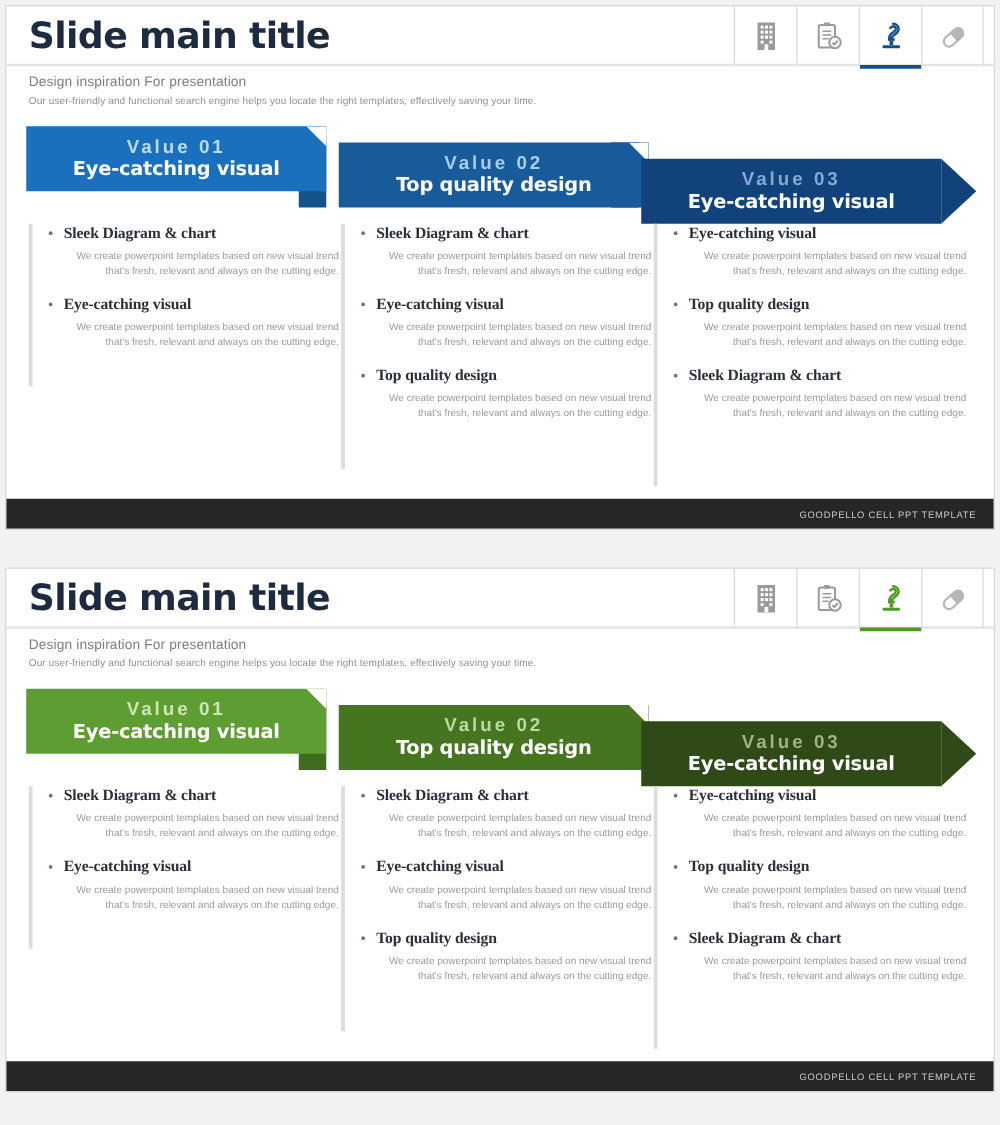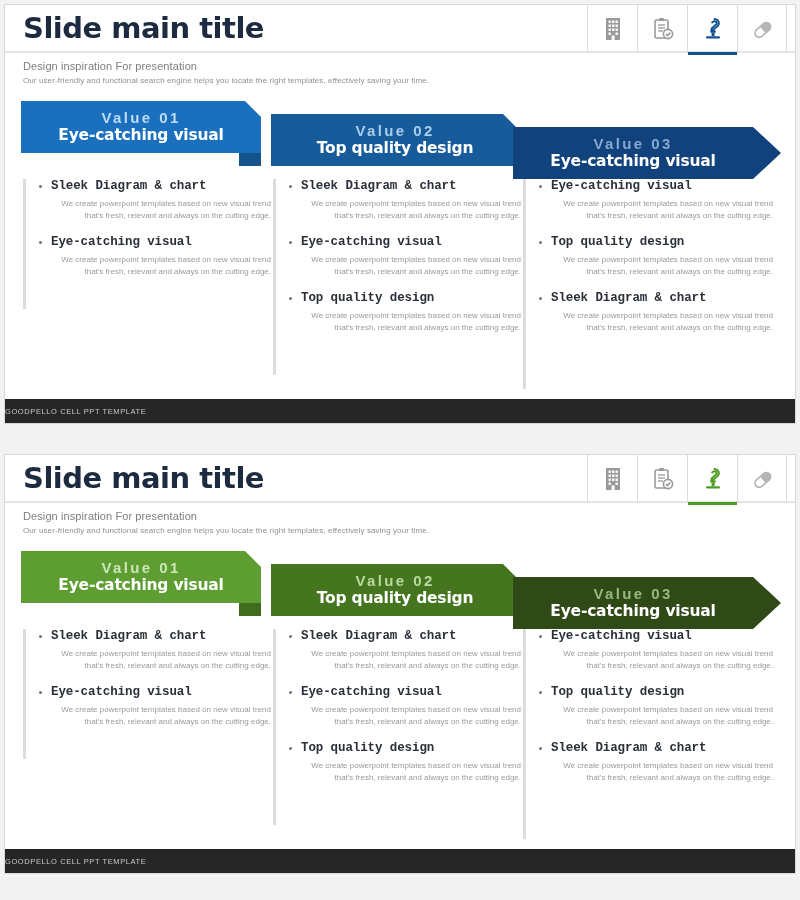--- a/index.html
+++ b/index.html
@@ -165,21 +165,21 @@
   }
   #c1 { left: 18px;  width: 248px; height: 130px; }
   #c2 { left: 268px; width: 248px; height: 196px; }
   #c3 { left: 518px; width: 250px; height: 210px; }
 
   .item { margin-bottom: 12px; }
   .item-title {
     font-size: 12.5px;
     font-weight: 700;
     color: #2a2f38;
-    font-family: Liberation Mono, monospace;
+    font-family: Liberation Serif, serif;
     position: relative;
     padding-left: 14px;
     letter-spacing: -0.1px;
   }
   .item-title::before {
     content: "";
     position: absolute;
     left: 2px; top: 6px;
     width: 3px; height: 3px;
     border-radius: 50%;
@@ -196,20 +196,21 @@
 
   
   .footer {
     position: absolute;
     left: 0; bottom: 0;
     width: 100%;
     height: 24px;
     background: #262626;
     display: flex;
     align-items: center;
+    justify-content: flex-end;
   }
   .footer-text {
     color: #c9c9c9;
     font-size: 7.5px;
     letter-spacing: .6px;
     margin-right: 14px;
   }
 </style>
 </head>
 <body>

